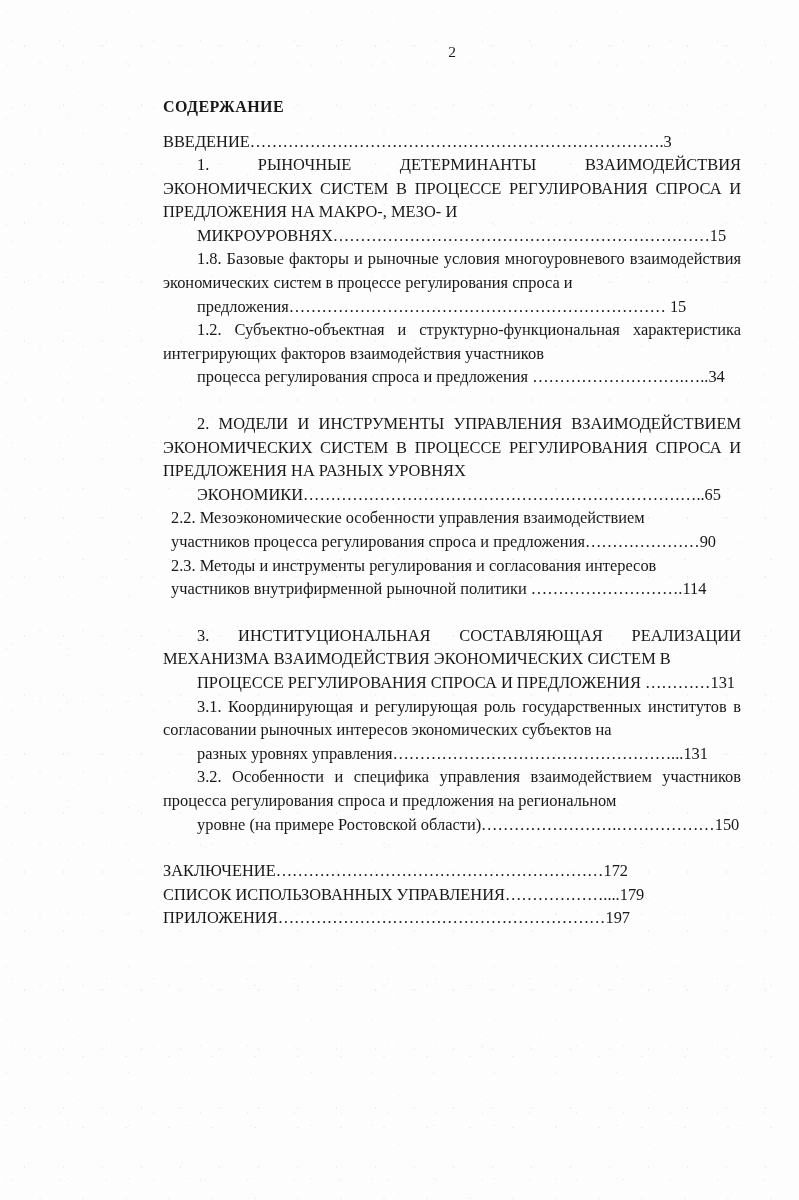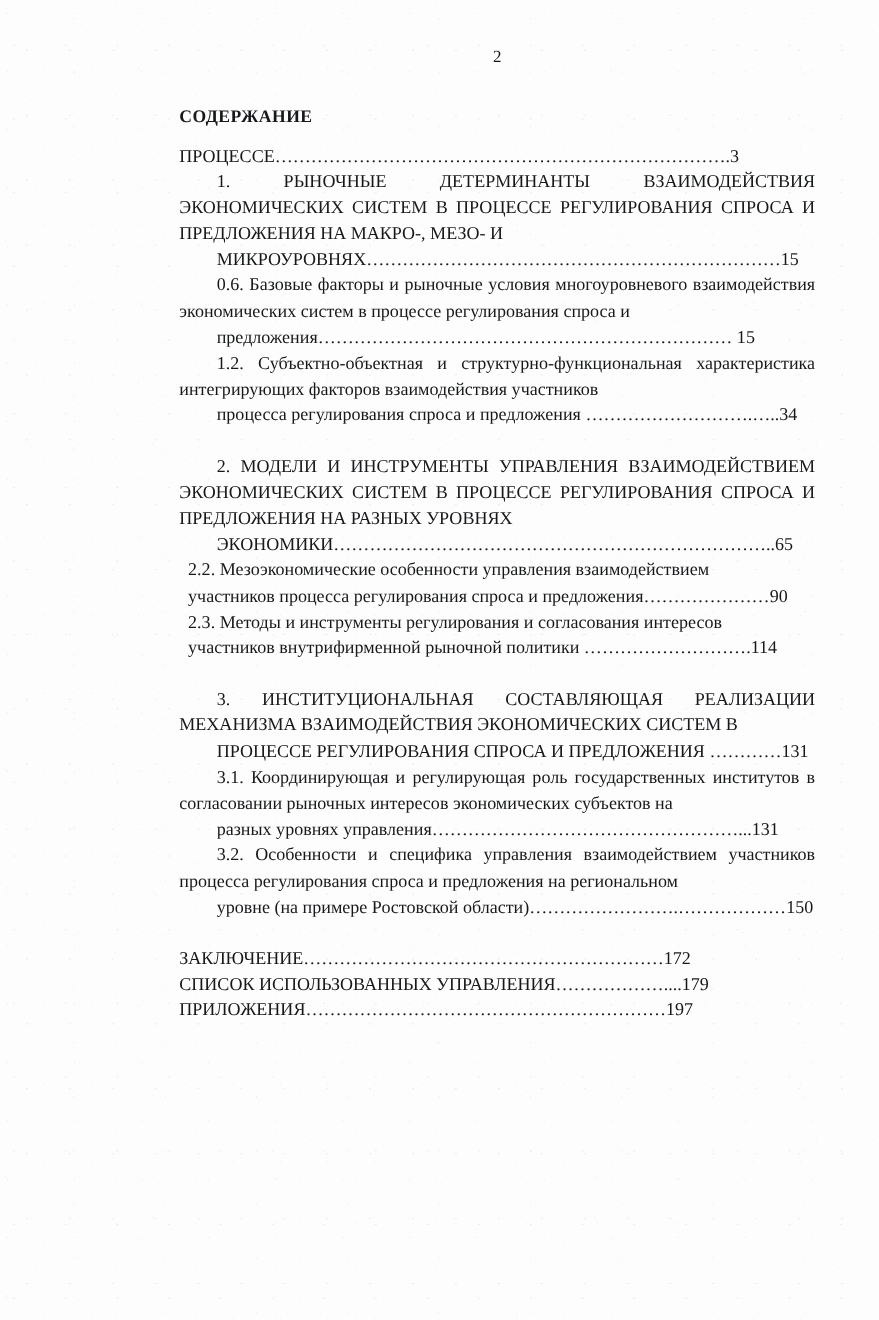--- a/index.html
+++ b/index.html
@@ -110,26 +110,26 @@
 
   <div class="grain"></div>
 
   <div class="sheet">
 
     <div class="folio">2</div>
 
     <div class="doc-title">СОДЕРЖАНИЕ</div>
 
     <p class="entry indent-sm tight">
-      <span class="lastline">ПРОЦЕССЕ………………………………………………………………….3</span>
+      <span class="lastline">ВВЕДЕНИЕ………………………………………………………………….3</span>
     </p>
 
     <p class="entry indent"><span>1. РЫНОЧНЫЕ ДЕТЕРМИНАНТЫ ВЗАИМОДЕЙСТВИЯ ЭКОНОМИЧЕСКИХ СИСТЕМ В ПРОЦЕССЕ РЕГУЛИРОВАНИЯ СПРОСА И ПРЕДЛОЖЕНИЯ НА МАКРО-, МЕЗО- И</span><span class="lastline">МИКРОУРОВНЯХ……………………………………………………………15</span></p>
 
-    <p class="entry indent"><span>0.6. Базовые факторы и рыночные условия многоуровневого взаимодействия экономических систем в процессе регулирования спроса и</span><span class="lastline">предложения…………………………………………………………… 15</span></p>
+    <p class="entry indent"><span>1.8. Базовые факторы и рыночные условия многоуровневого взаимодействия экономических систем в процессе регулирования спроса и</span><span class="lastline">предложения…………………………………………………………… 15</span></p>
 
     <p class="entry indent"><span>1.2. Субъектно-объектная и структурно-функциональная характеристика интегрирующих факторов взаимодействия участников</span><span class="lastline">процесса регулирования спроса и предложения ……………………….…..34</span></p>
 
 
     <p class="entry indent gap-before"><span>2. МОДЕЛИ И ИНСТРУМЕНТЫ УПРАВЛЕНИЯ ВЗАИМОДЕЙСТВИЕМ ЭКОНОМИЧЕСКИХ СИСТЕМ В ПРОЦЕССЕ РЕГУЛИРОВАНИЯ СПРОСА И ПРЕДЛОЖЕНИЯ НА РАЗНЫХ УРОВНЯХ</span><span class="lastline">ЭКОНОМИКИ………………………………………………………………..65</span></p>
 
 
     <p class="entry indent-sm"><span>2.2. Мезоэкономические особенности управления взаимодействием</span><span class="lastline">участников процесса регулирования спроса и предложения…………………90</span></p>
 
     <p class="entry indent-sm"><span>2.3. Методы и инструменты регулирования и согласования интересов</span><span class="lastline">участников внутрифирменной рыночной политики ……………………….114</span></p>

